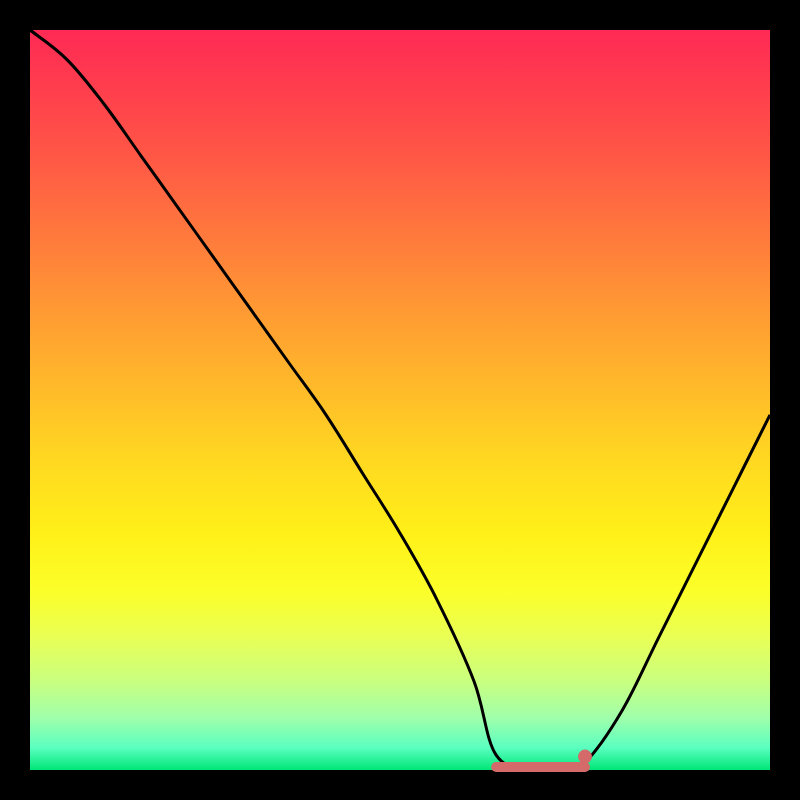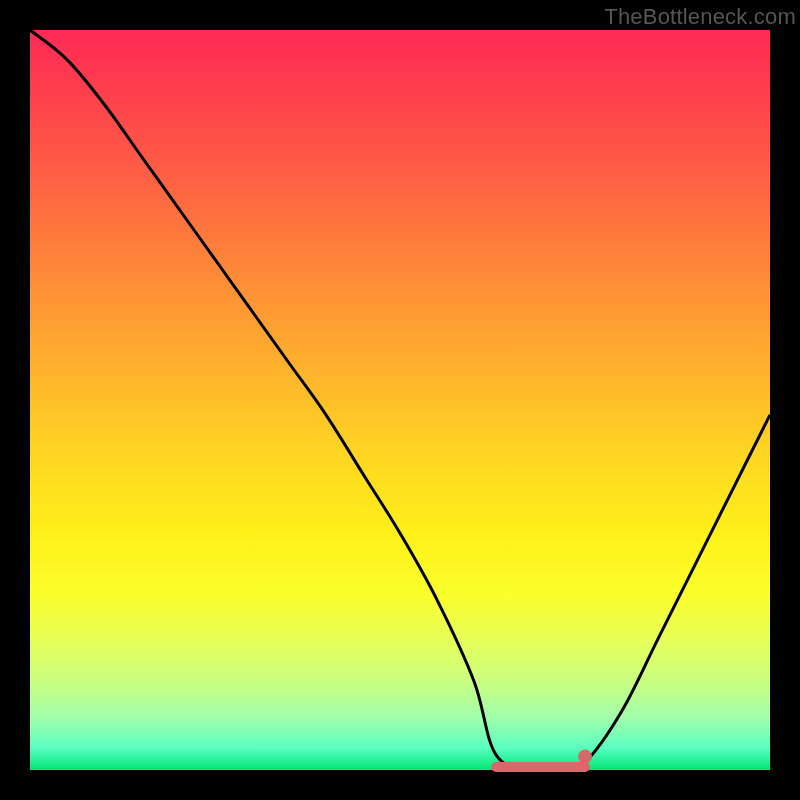--- a/index.html
+++ b/index.html
@@ -72,21 +72,20 @@
     stroke: #000;
     stroke-width: 3;
     fill: none;
   }
 </style>
 </head>
 <body>
 
 <div class="frame">
 
-  <div class="watermark">TheBottleneck.com</div>
 
   <div class="plot-area">
     <svg class="curve" viewBox="0 0 740 740">
       <path id="curvePath" class="curve-path" d="M 0,0 C 6.66,5.328000000000004 23.68,16.280000000000022 37,29.600000000000023 C 50.32,42.92000000000002 60.68,56.684 74,74 C 87.32,91.316 97.68,107.15200000000007 111,125.80000000000007 C 124.32,144.44800000000006 134.68,158.95200000000003 148,177.60000000000002 C 161.32,196.24800000000002 171.68,210.75200000000004 185,229.40000000000003 C 198.32,248.04800000000003 208.68,262.552 222,281.2 C 235.32,299.84799999999996 245.68,314.3519999999999 259,332.99999999999994 C 272.32,351.64799999999997 282.68,364.82 296,384.8 C 309.32,404.78000000000003 319.68,422.688 333,444 C 346.32,465.312 356.68,480.556 370,503.2 C 383.32,525.8439999999999 393.68000000000006,543.16 407.00000000000006,569.8 C 420.32000000000005,596.4399999999999 433.344,623.2280000000001 444,651.2 C 454.656,679.172 455.544,709.216 466.2,725.2 C 476.856,741.1840000000001 491.21200000000005,737.336 503.20000000000005,740 C 515.188,742.664 523.476,741.332 532.8,740 C 542.1239999999999,738.668 544.3439999999999,743.2560000000001 555,732.6 C 565.6560000000001,721.944 578.68,703.444 592,680.8 C 605.32,658.156 615.68,633.4399999999999 629,606.8 C 642.32,580.16 652.68,559.4399999999999 666,532.8 C 679.32,506.15999999999997 689.68,485.44 703,458.8 C 716.32,432.16 733.34,398.12 740,384.8"></path>
       <line id="minBand" class="min-band" x1="466.2" y1="737" x2="555" y2="737"></line>
       <circle id="minDot" class="min-dot" r="7" cx="555" cy="726.6"></circle>
     </svg>
   </div>
 
 </div>

